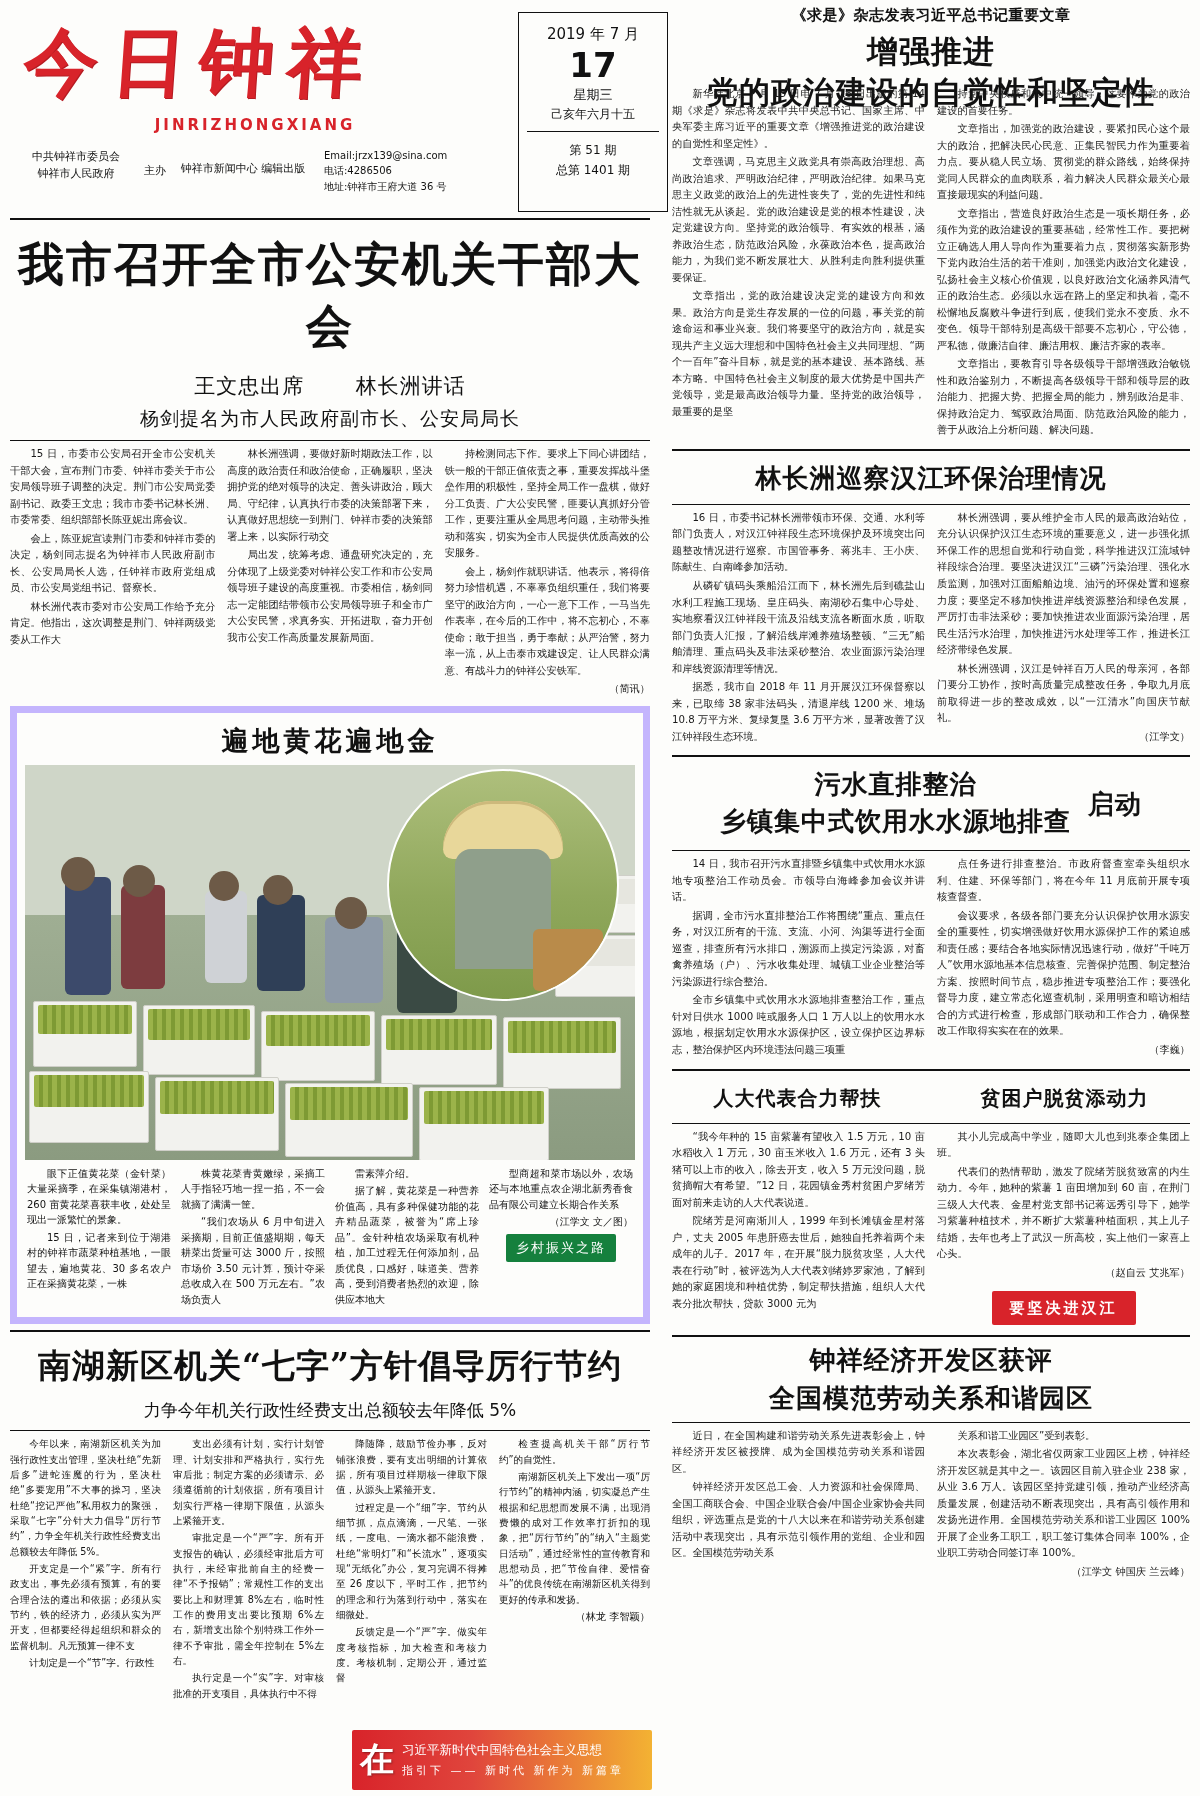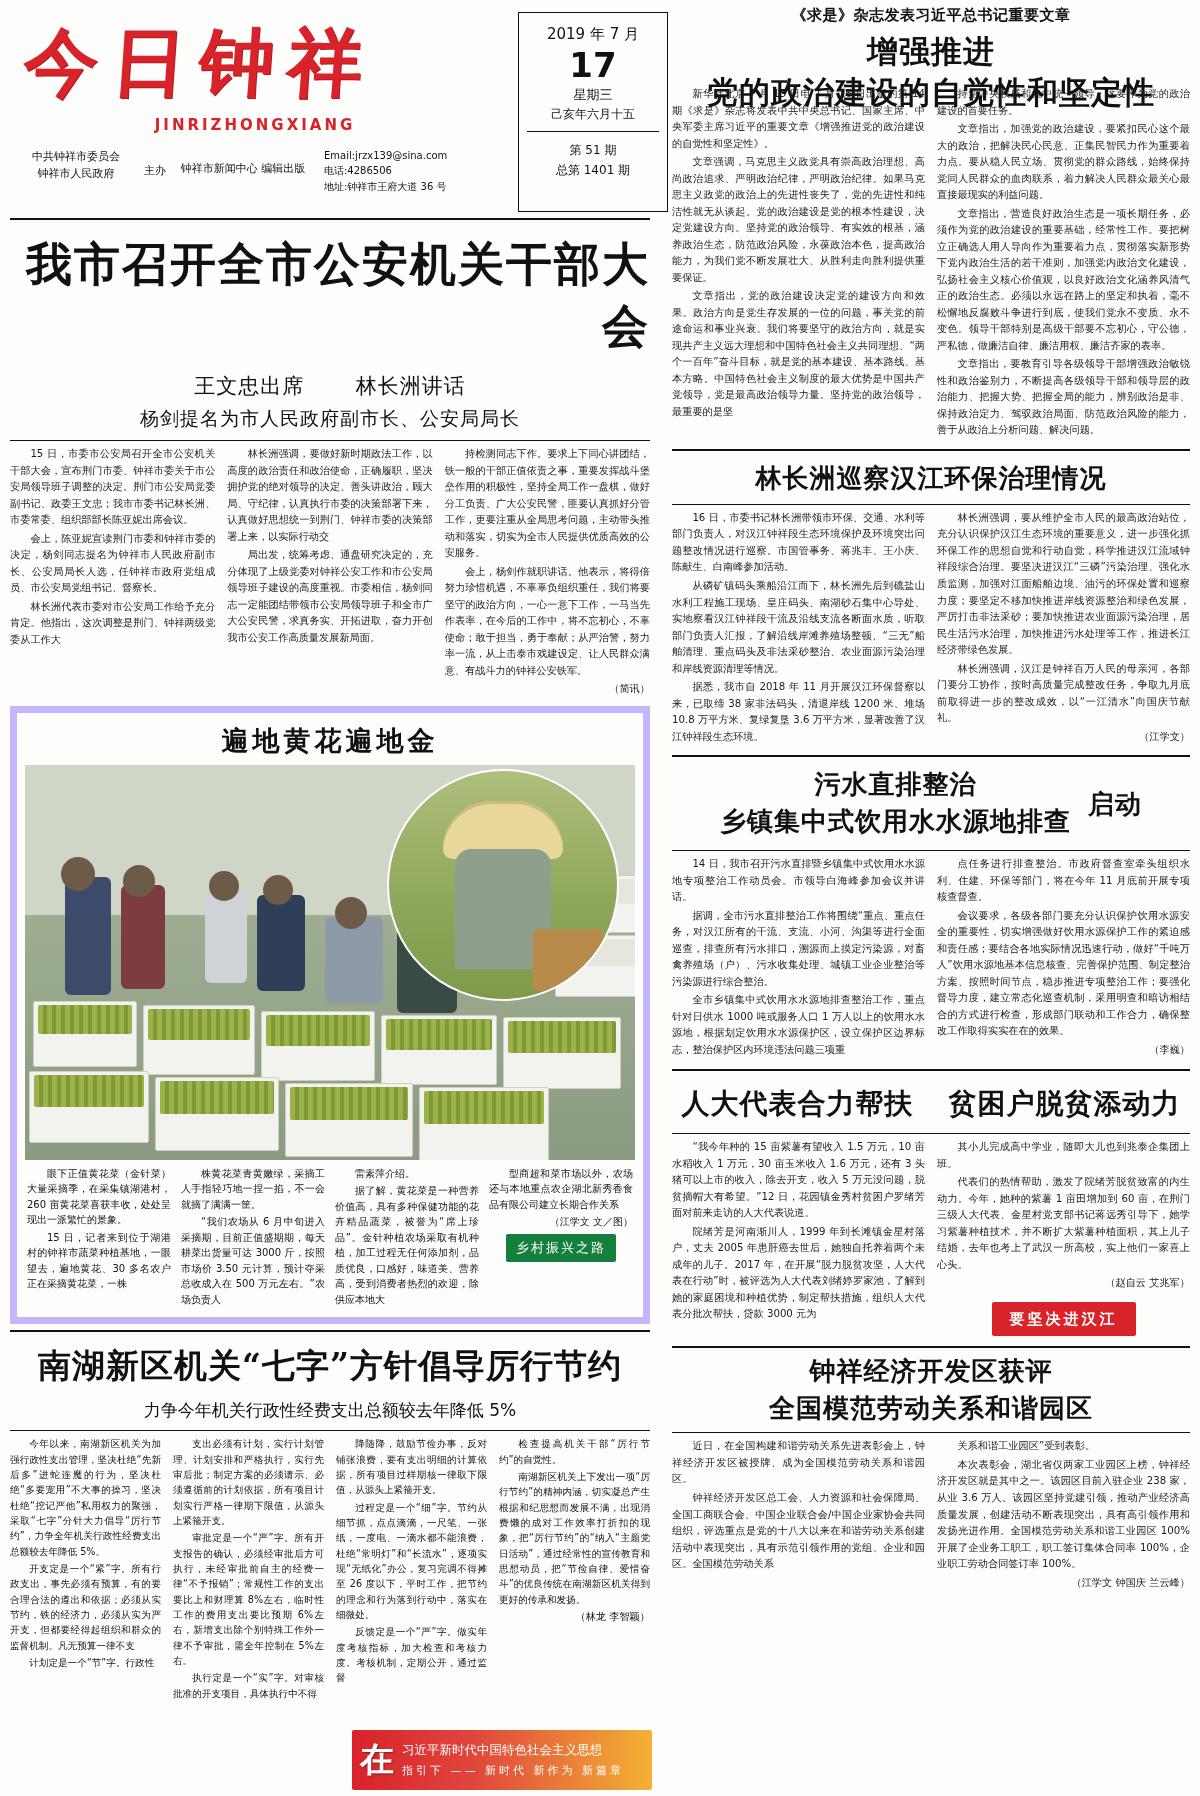--- a/index.html
+++ b/index.html
@@ -57,21 +57,21 @@
   }
 
   
   .rule { border-top:2px solid #111; margin:6px 0; }
   .rule-thin { border-top:1px solid #111; margin:5px 0; }
 
   
   .lead { width:640px; }
   .lead-title {
     font-family:"DejaVu Serif","Liberation Serif",serif;
-    font-size:46px; font-weight:700; text-align:right; letter-spacing:2px;
+    font-size:46px; font-weight:700; text-align:center; letter-spacing:2px;
     margin:14px 0 14px;
   }
   .lead-sub {
     font-size:21px; text-align:center; letter-spacing:1px; margin-bottom:6px;
   }
   .lead-sub span { margin:0 22px; }
   .lead-sub2 { font-size:19px; text-align:center; letter-spacing:1px; margin-bottom:8px;}
 
   
   .cols { display:flex; gap:12px; }
@@ -136,21 +136,21 @@
   .h2-sub { font-size:17px; text-align:center; margin-bottom:8px;}
 
   
   .right { position:absolute; left:672px; top:86px; width:518px; }
   .r-sec { margin-bottom:8px; }
   .r-title {
     font-family:"DejaVu Serif","Liberation Serif",serif;
     font-size:26px; font-weight:700; text-align:center; line-height:1.35;
     letter-spacing:1px; margin:10px 0 8px;
   }
-  .r-title.small { font-size:28px; }
+  .r-title.small { font-size:20px; }
   .r-title-inline { display:flex; align-items:center; justify-content:center; gap:17px;}
   .r-cols2 { display:flex; gap:12px; }
   .r-cols2 .col { flex:1; }
 
   .red-banner {
     display:block; margin:10px auto 2px; background:#d8232a; color:#fff;
     font-size:15px; letter-spacing:3px; padding:5px 18px; text-align:center;
     width:max-content; border-radius:2px; font-weight:600;
   }
 

